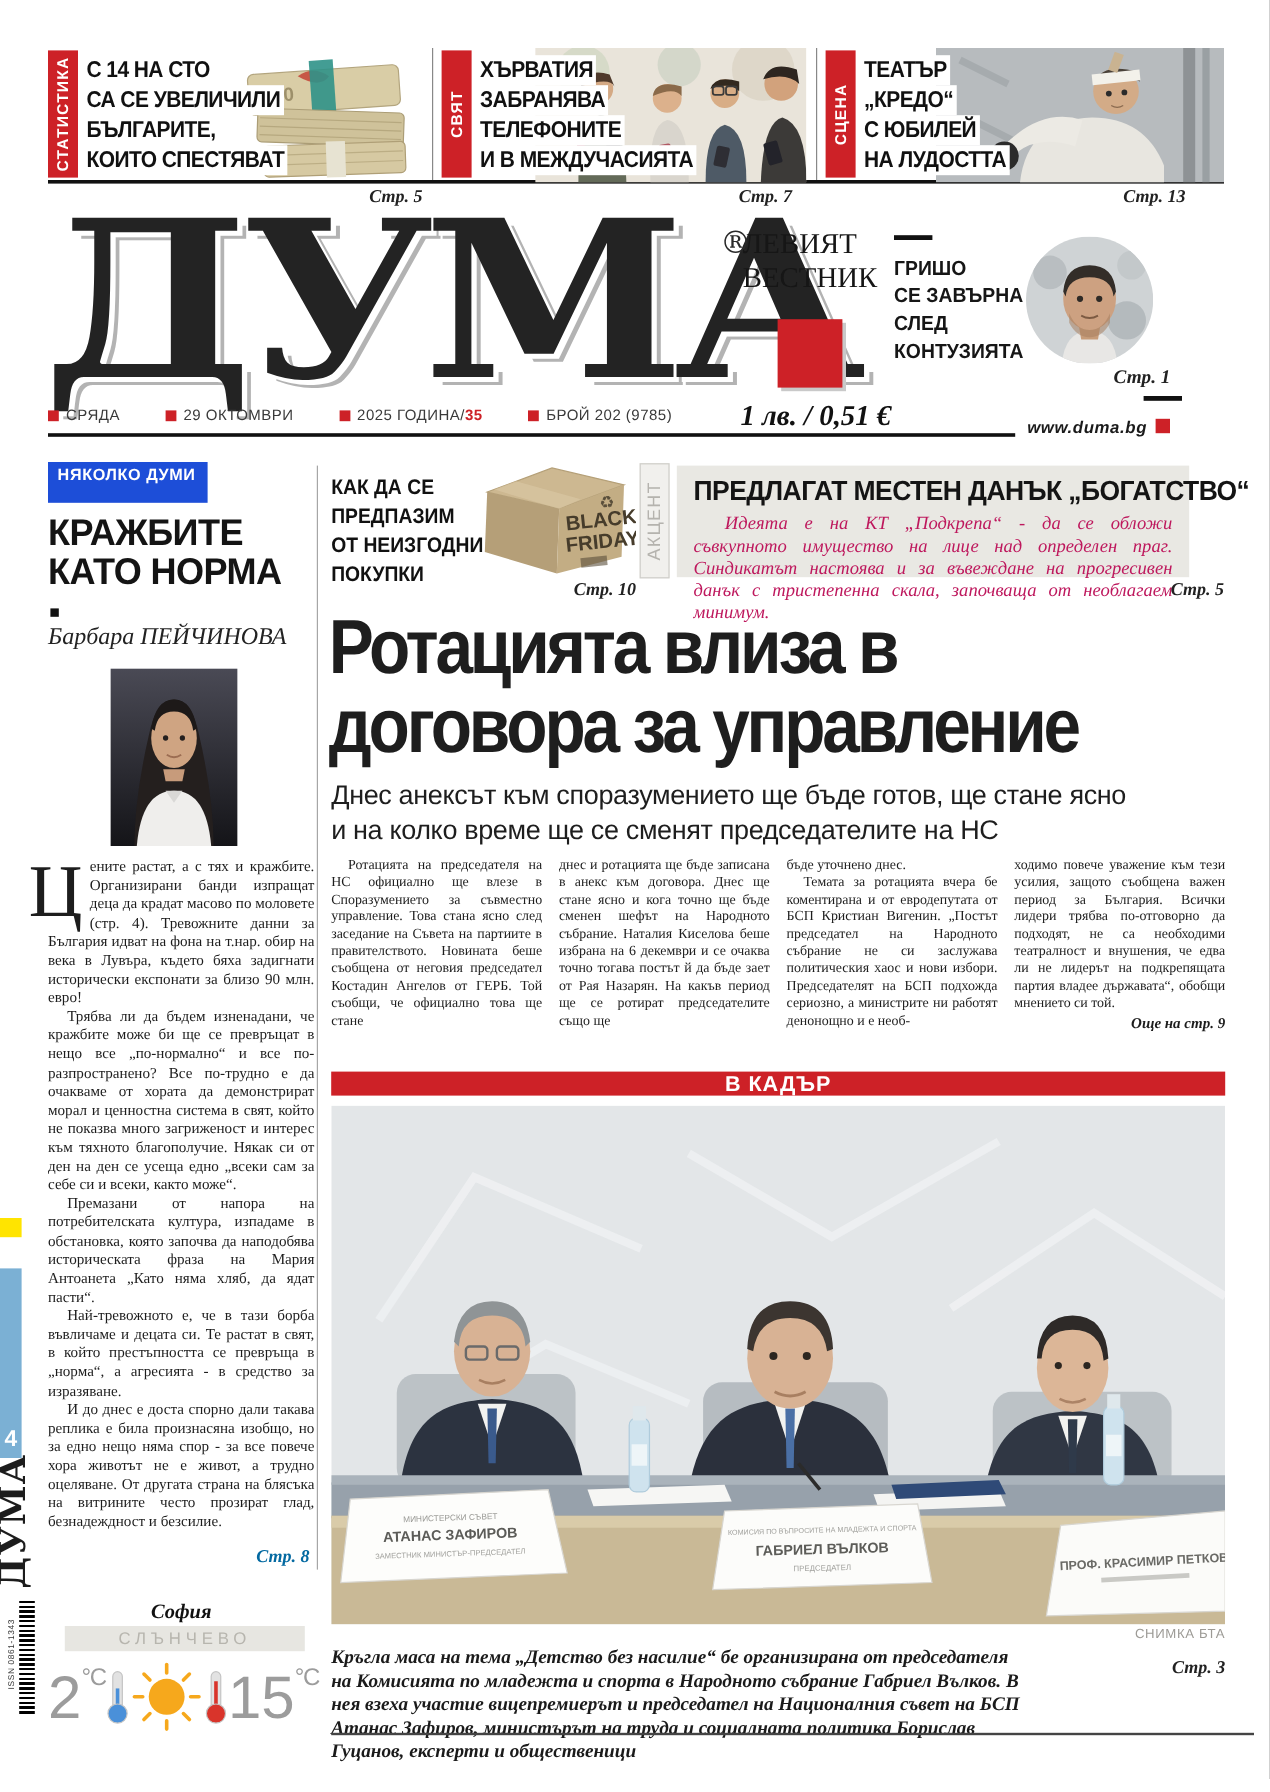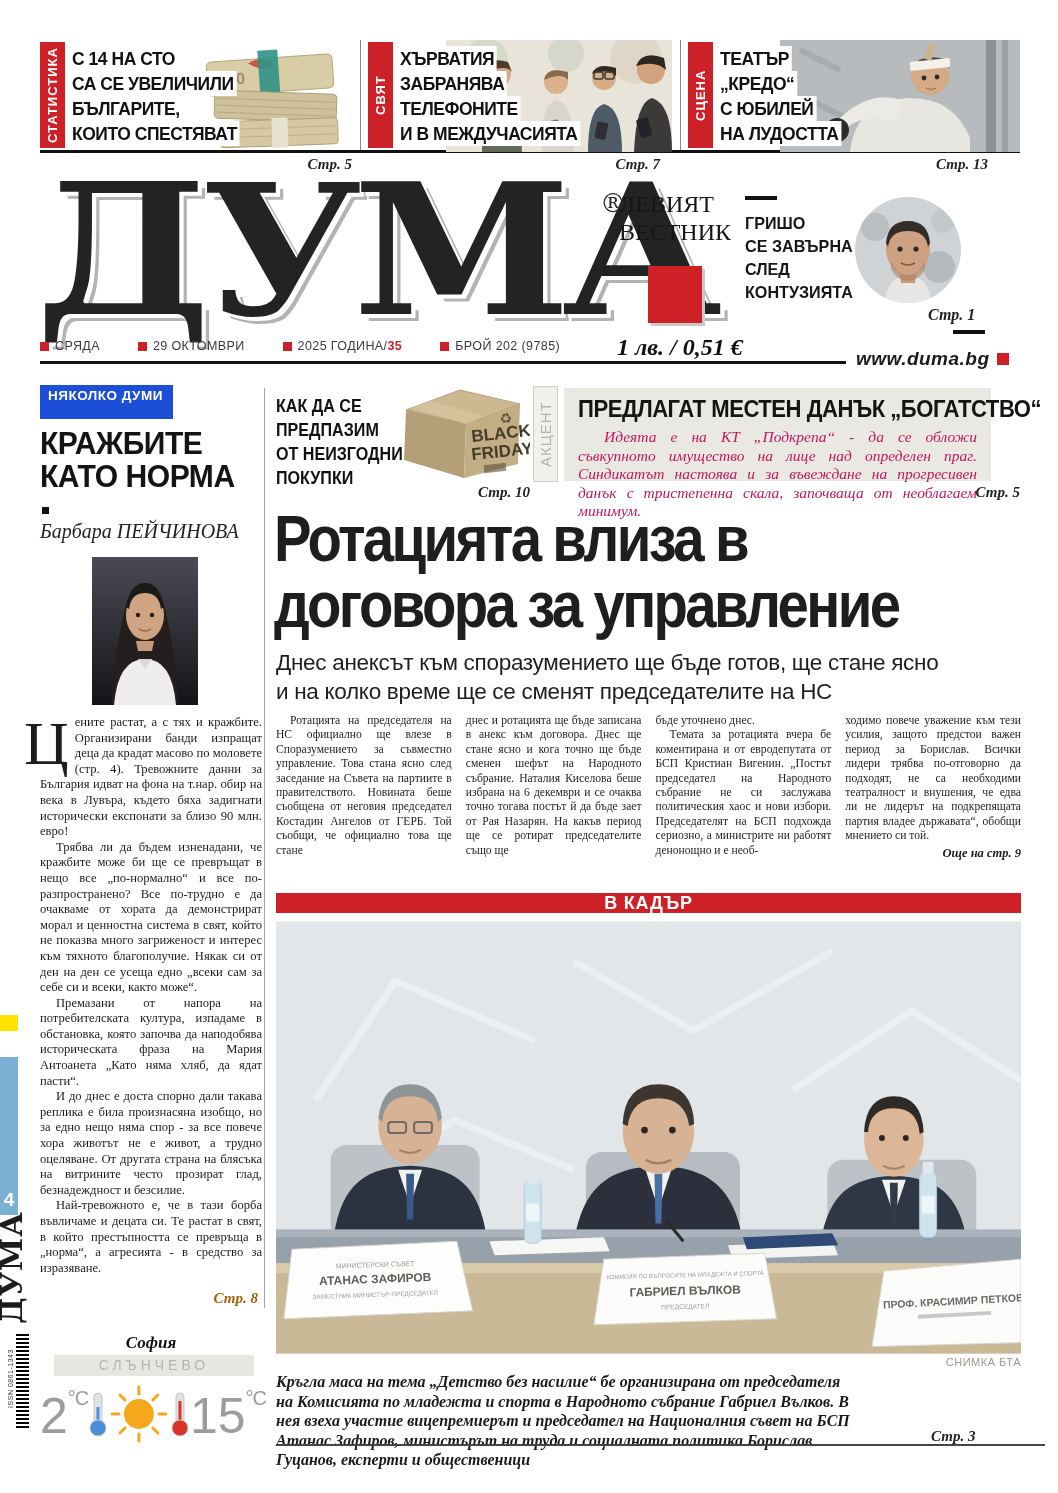--- a/index.html
+++ b/index.html
@@ -29,21 +29,21 @@
   .tagline { position:absolute; left:619px; top:190px; font-family:"Liberation Serif", serif;
     font-size:24px; line-height:28px; color:#161616; }
   .red-period { position:absolute; left:648px; top:266px; width:54px; height:57px; background:#cd2127; box-shadow:3px 3px 0 #c9c9c9; }
   .dateline { position:absolute; left:40px; top:339px; display:flex; gap:0; font-size:12.5px; color:#3a3a3a; letter-spacing:.4px; }
   .dateline .item { display:flex; align-items:center; margin-right:38px; }
   .sq { display:inline-block; width:9px; height:9px; background:#cd2127; margin-right:6px; }
   .red-txt { color:#cd2127; font-weight:bold; }
   .price { position:absolute; left:617px; top:334px; font-family:"Liberation Serif", serif;
     font-weight:bold; font-style:italic; font-size:24px; color:#111; }
   .main-rule { position:absolute; left:40px; top:361px; width:806px; height:3px; background:#111; }
-  .website { position:absolute; left:856px; top:348px; font-weight:bold; font-style:italic; font-size:19px; color:#1a1a1a; letter-spacing:.5px; }
+  .website { position:absolute; left:856px; top:348px; font-weight:bold; font-style:italic; font-size:14px; color:#1a1a1a; letter-spacing:.5px; }
   .website .sq { margin-left:7px; width:12px; height:12px; }
 
   
   .grisho-rule1 { position:absolute; left:745px; top:196px; width:32px; height:4px; background:#111; }
   .grisho-lines { position:absolute; left:745px; top:212px; font-weight:bold; font-size:17px; line-height:23px; color:#161616; transform:scaleX(.95); transform-origin:left top; }
   .grisho-photo { position:absolute; left:855px; top:197px; width:106px; height:106px; border-radius:50%; overflow:hidden; }
   .grisho-page { position:absolute; left:928px; top:306px; font-family:"Liberation Serif", serif; font-style:italic; font-weight:bold; font-size:16px; color:#222; }
   .grisho-rule2 { position:absolute; left:953px; top:330px; width:32px; height:4px; background:#111; }
 
   
@@ -51,21 +51,21 @@
   .badge { display:inline-block; background:#1d4ed8; color:#fff; font-weight:bold; font-size:13.5px; letter-spacing:.5px; padding:3px 10px 16px 8px; }
   .ed-title { margin-top:8px; font-weight:800; font-size:31px; line-height:33px; letter-spacing:-.5px; color:#141414; transform:scaleX(.97); transform-origin:left top; }
   .blk-sq { width:7px; height:7px; background:#111; margin:14px 0 6px 2px; }
   .author { font-family:"Liberation Serif", serif; font-style:italic; font-size:20px; color:#222; }
   .portrait { position:absolute; left:52px; top:172px; width:106px; height:148px; }
   .ed-body { position:absolute; left:0; top:330px; width:222px; font-family:"Liberation Serif", serif;
     font-size:12.6px; line-height:15.6px; color:#1d1d1d; text-align:justify; }
   .ed-body p.indent { text-indent:16px; }
   .dropcap { float:left; font-family:"Liberation Serif", serif; font-size:62px; line-height:48px;
     padding:4px 6px 0 0; margin-left:-16px; color:#1d1d1d; }
-  .ed-page { position:absolute; right:4px; top:905px; font-family:"Liberation Serif", serif; font-style:italic; font-weight:bold; font-size:15px; color:#a16207; }
+  .ed-page { position:absolute; right:4px; top:905px; font-family:"Liberation Serif", serif; font-style:italic; font-weight:bold; font-size:15px; color:#0369a1; }
   .w-city { position:absolute; left:0; top:948px; width:222px; text-align:center; font-family:"Liberation Serif", serif; font-weight:bold; font-style:italic; font-size:17px; color:#111; }
   .w-cond { position:absolute; left:14px; top:970px; width:200px; height:21px; background:#e7e6e1; color:#b7b5ae;
     text-align:center; font-size:14px; letter-spacing:4px; line-height:21px; }
   .w-row { position:absolute; left:0; top:998px; width:226px; display:flex; align-items:center; justify-content:space-between; }
   .w-temp { font-size:50px; color:#9c9c9c; line-height:1; }
   .w-temp sup { font-size:20px; color:#9c9c9c; vertical-align:28px; letter-spacing:-1px; }
 
   .col-divider { position:absolute; left:264px; top:388px; width:1px; height:920px; background:#a6a6a6; }
 
   
@@ -88,21 +88,21 @@
   .col p { text-indent:14px; }
   .col p.noindent { text-indent:0; }
   .more-ref { text-align:right; font-weight:bold; font-style:italic; font-size:12.5px; margin-top:2px; }
 
   .vkadar { position:absolute; left:276px; top:893px; width:745px; height:20px; background:#cd2127;
     color:#fff; font-weight:bold; font-size:18px; letter-spacing:.8px; text-align:center; line-height:20px; }
   .photo-wrap { position:absolute; left:276px; top:921px; width:745px; height:433px; overflow:hidden; }
   .photo-credit { position:absolute; left:871px; top:1356px; width:150px; text-align:right; font-size:11px; letter-spacing:.5px; color:#9c9a95; }
   .caption { position:absolute; left:276px; top:1372px; width:578px; font-family:"Liberation Serif", serif;
     font-weight:bold; font-style:italic; font-size:16px; line-height:19.5px; color:#1a1a1a; }
-  .caption-page { position:absolute; left:931px; top:1428px; width:90px; text-align:left; font-family:"Liberation Serif", serif; font-style:italic; font-weight:bold; font-size:15px; color:#222; }
+  .caption-page { position:absolute; left:931px; top:1382px; width:90px; text-align:right; font-family:"Liberation Serif", serif; font-style:italic; font-weight:bold; font-size:15px; color:#222; }
   .bottom-rule { position:absolute; left:276px; top:1444px; width:769px; height:2px; background:#444; }
 
   
   .edge-yellow { position:absolute; left:0; top:1015px; width:18px; height:16px; background:#ffe400; }
   .edge-blue { position:absolute; left:0; top:1057px; width:18px; height:158px; background:#7bb0d4; }
   .edge-blue span { position:absolute; bottom:4px; left:0; width:18px; text-align:center; color:#fff; font-weight:bold; font-size:19px; }
   .edge-duma { position:absolute; left:-6px; top:1224px; height:100px; font-family:"DejaVu Serif", serif; font-weight:bold; font-size:30px;
     color:#1c1c1c; writing-mode:vertical-rl; transform:rotate(180deg); letter-spacing:1px; }
   .barcode { position:absolute; left:16px; top:1334px; width:13px; height:96px;
     background:repeating-linear-gradient(to bottom, #000 0 2px, #fff 2px 4px); }
@@ -299,22 +299,22 @@
       <circle cx="60" cy="58" r="2.2" fill="#241f1e"></circle>
       <path d="M47 72 q6 4 12 0" stroke="#9c6d52" stroke-width="1.6" fill="none"></path>
       <path d="M44 84 h18 l-2 10 h-14 Z" fill="#c79b7b"></path>
       <path d="M22 148 q4 -46 31 -46 q27 0 31 46 Z" fill="#efeeec"></path>
       <path d="M46 102 l7 10 l7 -10 Z" fill="#d9d8d6"></path>
     </svg>
     <div class="ed-body">
       <p><span class="dropcap">Ц</span><span>ените растат, а с тях и кражбите. Организирани банди изпращат деца да крадат масово по моловете (стр. 4). Тревожните данни за България идват на фона на т.нар. обир на века в Лувъра, където бяха задигнати исторически експонати за близо 90 млн. евро!</span></p>
       <p class="indent">Трябва ли да бъдем изненадани, че кражбите може би ще се превръщат в нещо все „по-нормално“ и все по-разпространено? Все по-трудно е да очакваме от хората да демонстрират морал и ценностна система в свят, който не показва много загриженост и интерес към тяхното благополучие. Някак си от ден на ден се усеща едно „всеки сам за себе си и всеки, както може“.</p>
       <p class="indent">Премазани от напора на потребителската култура, изпадаме в обстановка, която започва да наподобява историческата фраза на Мария Антоанета „Като няма хляб, да ядат пасти“.</p>
+      <p class="indent">Най-тревожното е, че в тази борба въвличаме и децата си. Те растат в свят, в който престъпността се превръща в „норма“, а агресията - в средство за изразяване.</p>
       <p class="indent">И до днес е доста спорно дали такава реплика е била произнасяна изобщо, но за едно нещо няма спор - за все повече хора животът не е живот, а трудно оцеляване. От другата страна на блясъка на витрините често прозират глад, безнадеждност и безсилие.</p>
-      <p class="indent">Най-тревожното е, че в тази борба въвличаме и децата си. Те растат в свят, в който престъпността се превръща в „норма“, а агресията - в средство за изразяване.</p>
     </div>
     <div class="ed-page">Стр. 8</div>
 
     <div class="w-city">София</div>
     <div class="w-cond">СЛЪНЧЕВО</div>
     <div class="w-row">
       <div class="w-temp"><span>2</span><sup>°C</sup></div>
       <svg width="20" height="46" viewBox="0 0 20 46">
         <rect x="6" y="2" width="8" height="32" rx="4" fill="#e2e2e2" stroke="#c4c4c4"></rect>
         <rect x="8.5" y="16" width="3" height="18" fill="#4a90d9"></rect>
@@ -383,21 +383,21 @@
       <p class="indent">Ротацията на председателя на НС официално ще влезе в Споразумението за съвместно управление. Това стана ясно след заседание на Съвета на партиите в правителството. Новината беше съобщена от неговия председател Костадин Ангелов от ГЕРБ. Той съобщи, че официално това ще стане</p>
     </div>
     <div class="col">
       <p class="noindent">днес и ротацията ще бъде записана в анекс към договора. Днес ще стане ясно и кога точно ще бъде сменен шефът на Народното събрание. Наталия Киселова беше избрана на 6 декември и се очаква точно тогава постът й да бъде зает от Рая Назарян. На какъв период ще се ротират председателите също ще</p>
     </div>
     <div class="col">
       <p class="noindent">бъде уточнено днес.</p>
       <p class="indent">Темата за ротацията вчера бе коментирана и от евродепутата от БСП Кристиан Вигенин. „Постът председател на Народното събрание не си заслужава политическия хаос и нови избори. Председателят на БСП подхожда сериозно, а министрите ни работят денонощно и е необ-</p>
     </div>
     <div class="col">
-      <p class="noindent">ходимо повече уважение към тези усилия, защото предстои важен период за Борислав. Всички лидери трябва по-отговорно да подходят, не са необходими театралност и внушения, че едва ли не лидерът на подкрепящата партия владее държавата“, обобщи мнението си той.</p>
+      <p class="noindent">ходимо повече уважение към тези усилия, защото съобщена важен период за България. Всички лидери трябва по-отговорно да подходят, не са необходими театралност и внушения, че едва ли не лидерът на подкрепящата партия владее държавата“, обобщи мнението си той.</p>
       <div class="more-ref">Още на стр. 9</div>
     </div>
   </div>
 
   <div class="vkadar">В КАДЪР</div>
 
   <div class="photo-wrap">
     <svg width="745" height="433" viewBox="0 0 750 435">
       <rect width="750" height="435" fill="#e3e6e8"></rect>
       <g stroke="#eef0f2" stroke-width="7" fill="none" opacity=".9">

